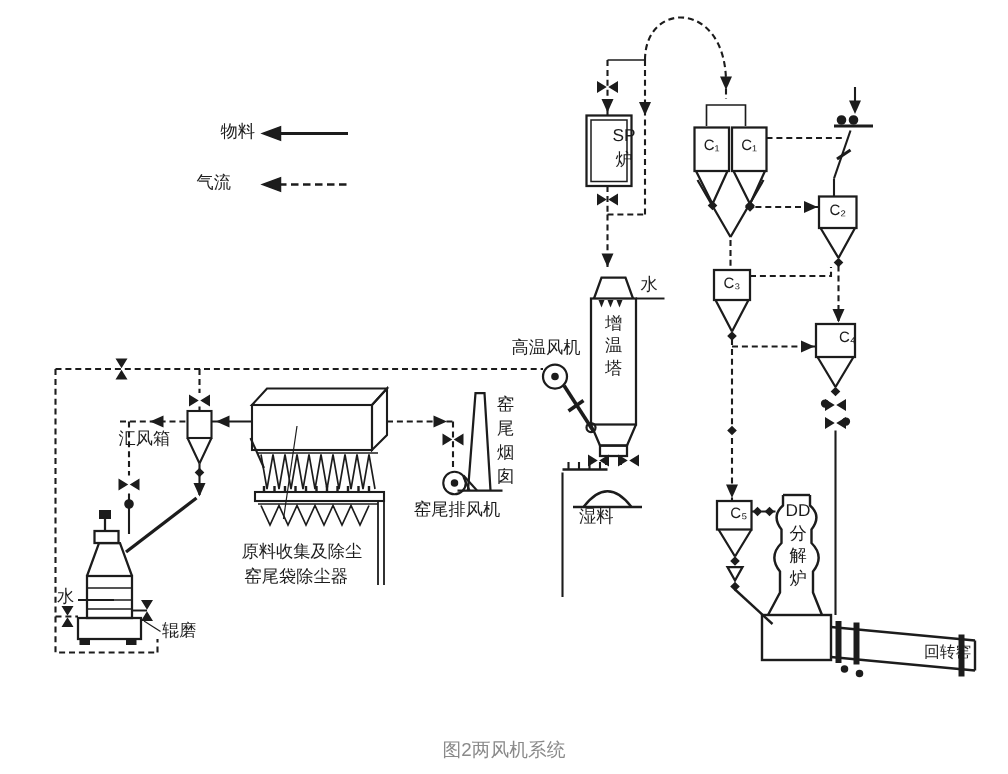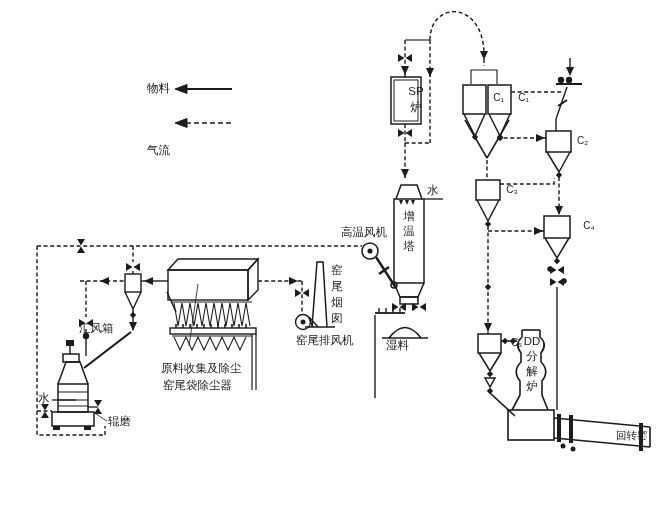--- a/index.html
+++ b/index.html
@@ -2,21 +2,21 @@
 <html><head>
 <meta charset="utf-8">
 <style>
   html,body{margin:0;padding:0;background:#fff;}
   .stage{position:relative;width:672px;height:516px;background:#fff;overflow:hidden;
          font-family:"Liberation Sans",sans-serif;}
   .stage svg{position:absolute;left:0;top:0;}
   .lbl{position:absolute;font-size:11.5px;line-height:1.15;color:#1c1c1c;white-space:pre-line;}
   .ctr{text-align:center;}
   .stack{line-height:15px;text-align:center;}
-  .small{font-size:10px;padding-left:24px;}
+  .small{font-size:10px;}
   .caption{position:absolute;left:0;right:0;top:492px;text-align:center;
            font-size:12.5px;color:#8a8a8a;}
 </style>
 </head>
 <body>
 
 <div class="stage">
 
 <svg width="672" height="516" viewBox="0 0 672 516">
   <defs>
@@ -250,21 +250,21 @@
     <path d="M52,400 H76" stroke-width="1.3"></path>
     <path d="M88,407 H98" stroke-width="1.3"></path>
     <path d="M96,414 L107,421" stroke-width="0.8"></path>
   </g>
   <use href="#vh" x="98" y="407"></use>
 
   <path d="M309,318 L313,327" stroke="#1c1c1c" stroke-width="1.4" fill="none"></path>
 </svg>
 
 <div class="lbl" style="left:147px;top:82px;">物料</div>
-<div class="lbl" style="left:147px;top:116px;margin-top:28px;">气流</div>
+<div class="lbl" style="left:131px;top:116px;">气流</div>
 
 <div class="lbl ctr" style="left:391px;top:83px;width:50px;line-height:16px;">SP
 炉</div>
 
 <div class="lbl ctr small" style="left:463px;top:92px;width:23px;">C₁</div>
 <div class="lbl ctr small" style="left:488px;top:92px;width:23px;">C₁</div>
 <div class="lbl ctr small" style="left:546px;top:135px;width:25px;">C₂</div>
 <div class="lbl ctr small" style="left:476px;top:184px;width:24px;">C₃</div>
 <div class="lbl ctr small" style="left:544px;top:220px;width:42px;">C₄</div>
 <div class="lbl ctr small" style="left:478px;top:337px;width:29px;">C₅</div>
@@ -279,23 +279,24 @@
 温
 塔</div>
 <div class="lbl" style="left:427px;top:184px;">水</div>
 <div class="lbl" style="left:341px;top:226px;">高温风机</div>
 <div class="lbl" style="left:386px;top:339px;">湿料</div>
 
 <div class="lbl stack" style="left:330px;top:262px;width:14px;line-height:16px;">窑
 尾
 烟
 囱</div>
-<div class="lbl" style="left:276px;top:334px;margin-left:20px;">窑尾排风机</div>
+<div class="lbl" style="left:276px;top:334px;">窑尾排风机</div>
 
 <div class="lbl" style="left:163px;top:347px;margin-top:32px;">窑尾袋除尘器</div>
 <div class="lbl" style="left:161px;top:362px;">原料收集及除尘</div>
 
-<div class="lbl" style="left:79px;top:287px;margin-top:35px;">汇风箱</div>
+<div class="lbl" style="left:79px;top:287px;">汇风箱</div>
 <div class="lbl" style="left:108px;top:415px;">辊磨</div>
 <div class="lbl" style="left:38px;top:392px;">水</div>
 
+<div class="caption">图2两风机系统</div>
 
 </div>
 
 </body></html>

